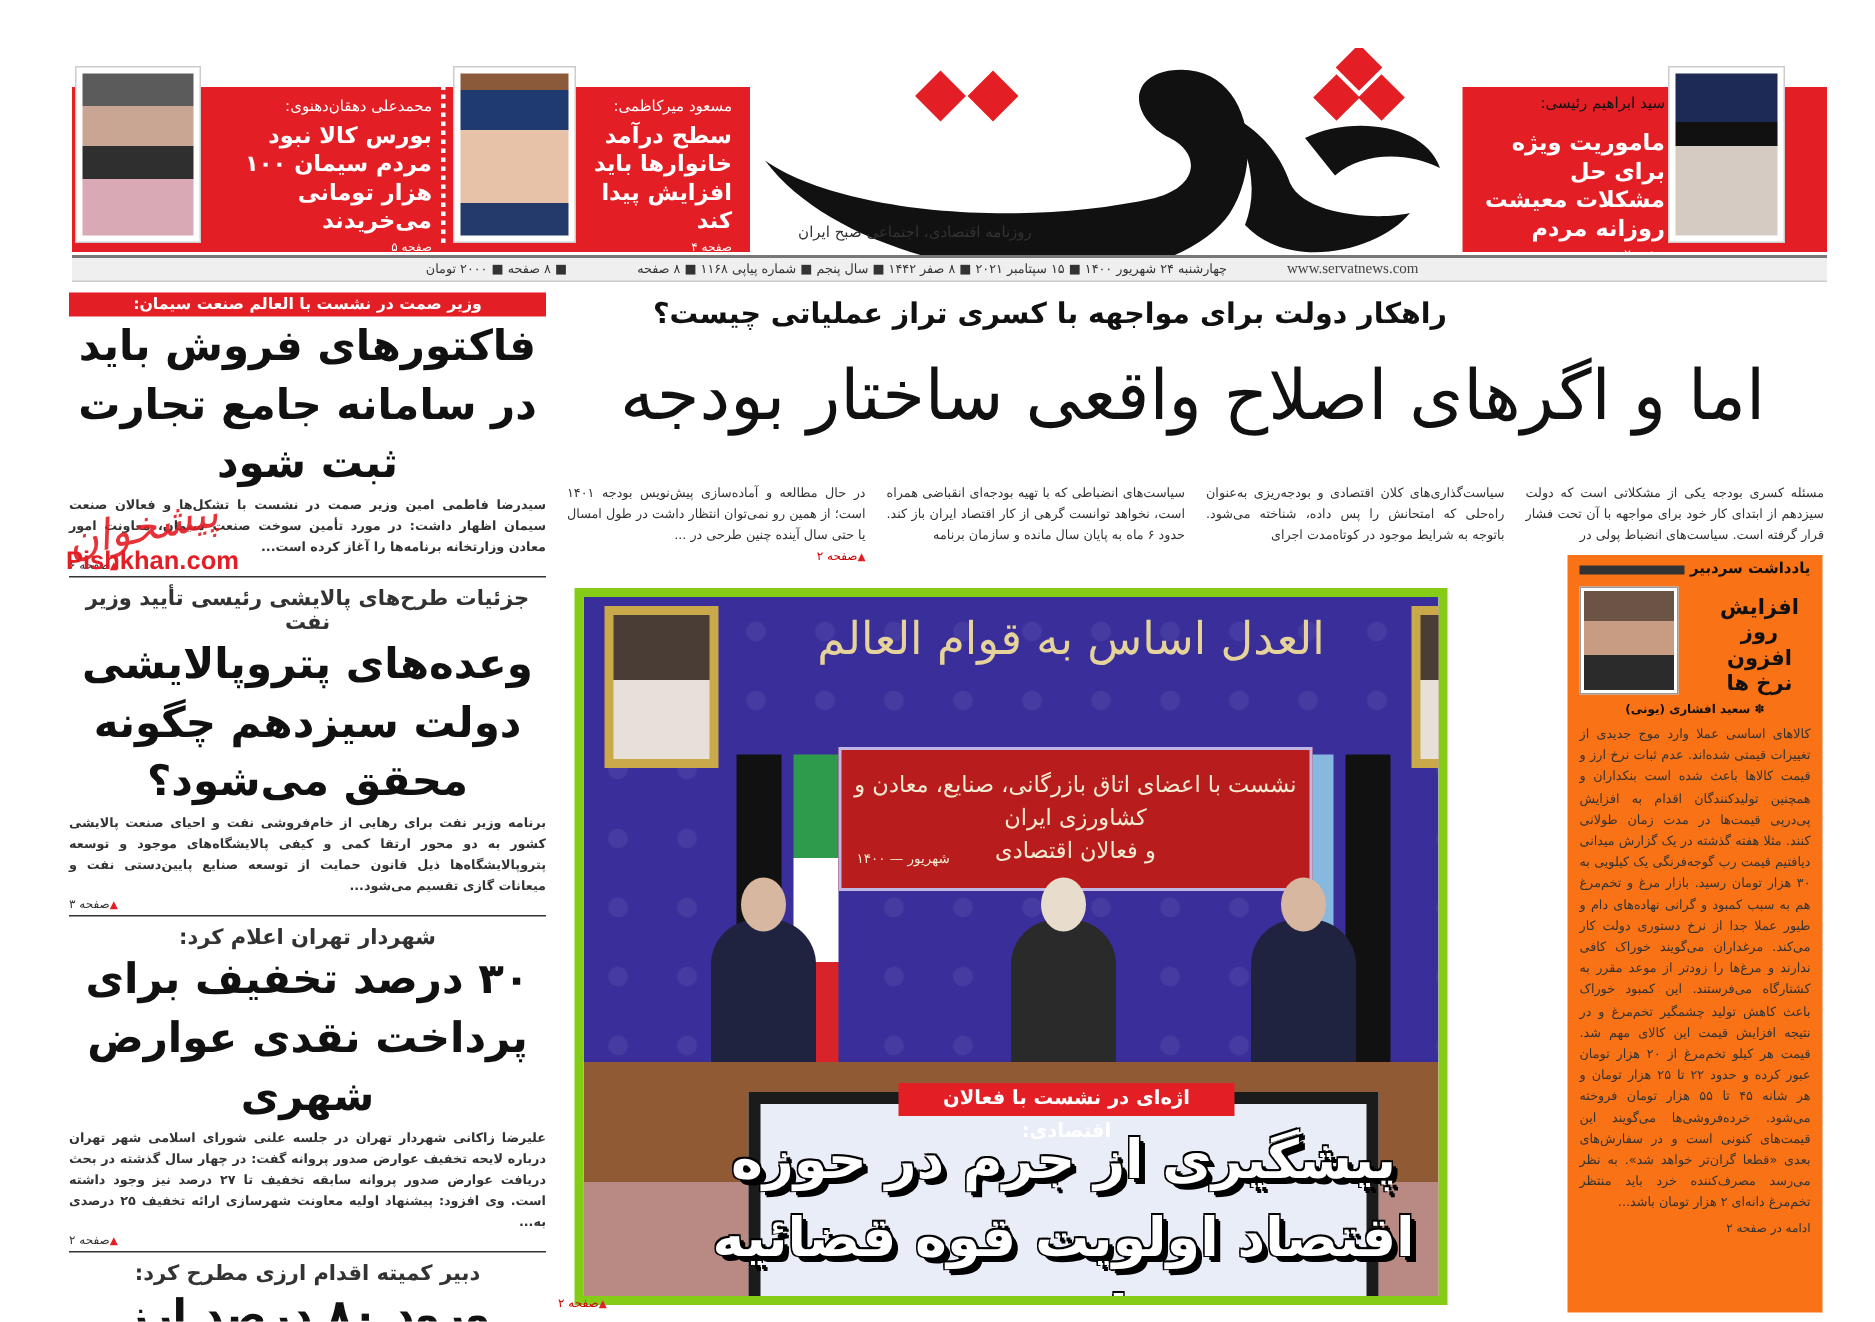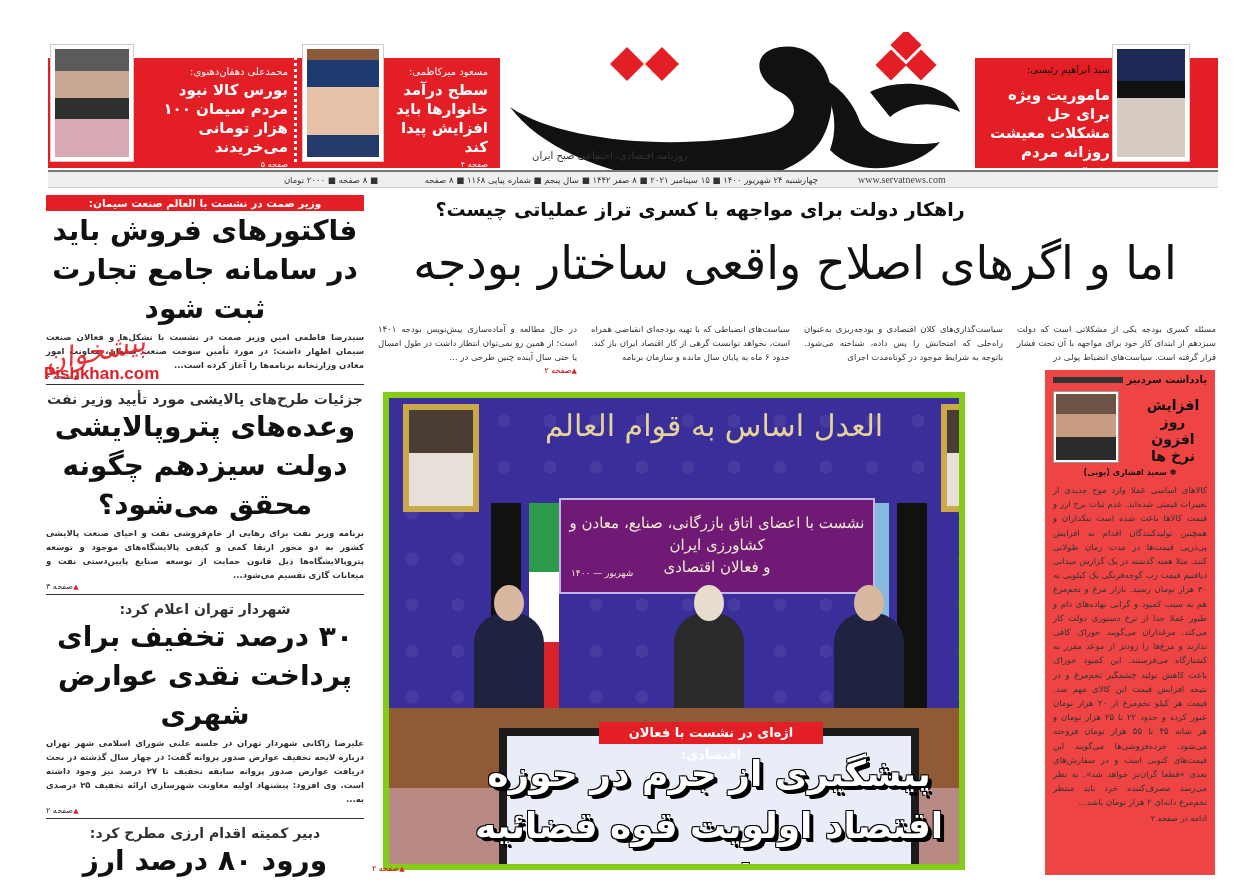--- a/index.html
+++ b/index.html
@@ -34,21 +34,21 @@
   .more-link::before { content: "▲"; color: #e31e24; font-size: 7px; }
 
   
   .photo { position: absolute; left: 383px; top: 392px; width: 582px; height: 478px; overflow: hidden; border: 6px solid #84cc16; }
   .photo .wall { position: absolute; left: 0; top: 0; width: 100%; height: 310px; background: #3a2f9a; }
   .photo .scales { position: absolute; left: 0; top: 0; width: 100%; height: 310px;
     background-image: radial-gradient(circle, rgba(255,255,255,0.06) 6px, transparent 7px); background-size: 46px 46px; }
   .photo .calli { position: absolute; left: 150px; top: 10px; width: 350px; text-align: center; color: #e6d39a; font-family: "DejaVu Serif", serif; font-size: 30px; }
   .photo .portrait { position: absolute; width: 76px; height: 108px; background: #c9a94a; padding: 6px; }
   .photo .portrait .in { width: 100%; height: 100%; background: linear-gradient(#4a3d36 0 45%, #e6e0d8 45% 100%); }
-  .photo .banner { position: absolute; left: 170px; top: 100px; width: 316px; height: 96px; border: 2px solid #bfb6e6; background: #701a75; color: #f1ebd2; text-align: center; font-size: 15px; padding-top: 12px; line-height: 22px; font-family: "DejaVu Serif", serif; }
+  .photo .banner { position: absolute; left: 170px; top: 100px; width: 316px; height: 96px; border: 2px solid #bfb6e6; background: #b91c1c; color: #f1ebd2; text-align: center; font-size: 15px; padding-top: 12px; line-height: 22px; font-family: "DejaVu Serif", serif; }
   .photo .banner .date { position: absolute; left: 10px; bottom: 8px; font-size: 9px; }
   .photo .flag { position: absolute; top: 105px; width: 30px; height: 210px; }
   .photo .desk { position: absolute; left: 0; top: 310px; width: 100%; height: 170px; background: #8f5a34; }
   .photo .carpet { position: absolute; left: 0; top: 390px; width: 100%; height: 90px; background: #b98a83; }
   .photo .person { position: absolute; top: 215px; width: 70px; height: 100px; border-radius: 30px 30px 4px 4px; background: #1f2340; }
   .photo .person .head { position: absolute; left: 20px; top: -28px; width: 30px; height: 36px; border-radius: 50%; background: #d8b7a0; }
   .photo .screen { position: absolute; left: 110px; top: 330px; width: 420px; height: 150px; background: #e9edf7; border: 8px solid #1b1b1b; }
   .photo .ov-kicker { position: absolute; left: 210px; top: 324px; width: 224px; height: 22px; background: #e31e24; color: #fff; font-weight: bold; font-size: 13px; text-align: center; line-height: 22px; }
   .photo .ov-title { position: absolute; left: 40px; top: 350px; width: 560px; text-align: center; color: #fff; font-weight: bold; font-size: 36px; line-height: 52px;
     text-shadow: 3px 3px 0 #000, -1px -1px 0 #000, 1px -1px 0 #000, -1px 1px 0 #000, 4px 4px 0 #000; }
@@ -62,21 +62,21 @@
   .story .headline { font-weight: bold; font-size: 28px; line-height: 39px; letter-spacing: -0.5px; }
   .story .body { font-size: 8.5px; line-height: 14px; color: #333; text-align: justify; margin-top: 2px; font-weight: bold; }
   .story .pg { text-align: left; font-size: 8px; color: #333; }
   .story .pg::before { content: "▲"; color: #e31e24; font-size: 7px; }
 
   .watermark { position: absolute; left: 44px; top: 335px; width: 120px; direction: ltr; pointer-events: none; }
   .watermark .fa { font-family: "DejaVu Serif", serif; color: #e31e24; font-size: 28px; font-style: italic; transform: rotate(-12deg); display: inline-block; opacity: 0.9; }
   .watermark .en { font-family: "Liberation Sans", sans-serif; color: #e31e24; font-size: 17px; font-weight: bold; display: block; margin-top: -4px; }
 
   
-  .editorial { position: absolute; left: 1045px; top: 370px; width: 170px; height: 505px; background: #ef4444; padding: 4px 8px; text-align: right; }
+  .editorial { position: absolute; left: 1045px; top: 370px; width: 170px; height: 505px; background: #f97316; padding: 4px 8px; text-align: right; }
   .editorial .section { font-size: 10px; font-weight: bold; display: flex; align-items: center; gap: 4px; }
   .editorial .section .bar { flex: 1; height: 6px; background: #333; }
   .editorial .ed-top { display: flex; flex-direction: row; margin-top: 6px; gap: 20px; }
   .editorial .ed-title { flex: 1; font-weight: bold; font-size: 14px; line-height: 17px; text-align: center; padding-top: 6px; }
   .editorial .ed-photo { width: 66px; height: 72px; background: #fff; border: 1px solid #999; padding: 2px; }
   .editorial .ed-photo .in { width: 100%; height: 100%; background: linear-gradient(#6b5346 0 30%, #c89c83 30% 65%, #2b2b2b 65% 100%); }
   .editorial .author { font-size: 8px; font-weight: bold; margin: 3px 0 6px; text-align: center; }
   .editorial .ed-body { font-size: 8.5px; line-height: 14.2px; color: #333; text-align: justify; }
   .editorial .cont { font-size: 8px; color: #333; margin-top: 4px; }
 </style>
@@ -181,21 +181,21 @@
 <div class="photo-page more-link">صفحه ۲</div>
 
 <div class="left-col">
   <div class="story">
     <div class="kicker-red">وزیر صمت در نشست با العالم صنعت سیمان:</div>
     <div class="headline">فاکتورهای فروش باید در سامانه جامع تجارت ثبت شود</div>
     <div class="body">سیدرضا فاطمی امین وزیر صمت در نشست با تشکل‌ها و فعالان صنعت سیمان اظهار داشت: در مورد تأمین سوخت صنعت سیمان، معاونت امور معادن وزارتخانه برنامه‌ها را آغاز کرده است...</div>
     <div class="pg">صفحه ۶</div>
   </div>
   <div class="story">
-    <div class="kicker">جزئیات طرح‌های پالایشی مورد تأیید وزیر نفت</div>
+    <div class="kicker">جزئیات طرح‌های پالایشی رئیسی تأیید وزیر نفت</div>
     <div class="headline">وعده‌های پتروپالایشی دولت سیزدهم چگونه محقق می‌شود؟</div>
     <div class="body">برنامه وزیر نفت برای رهایی از خام‌فروشی نفت و احیای صنعت پالایشی کشور به دو محور ارتقا کمی و کیفی پالایشگاه‌های موجود و توسعه پتروپالایشگاه‌ها ذیل قانون حمایت از توسعه صنایع پایین‌دستی نفت و میعانات گازی تقسیم می‌شود...</div>
     <div class="pg">صفحه ۳</div>
   </div>
   <div class="story">
     <div class="kicker">شهردار تهران اعلام کرد:</div>
     <div class="headline">۳۰ درصد تخفیف برای پرداخت نقدی عوارض شهری</div>
     <div class="body">علیرضا زاکانی شهردار تهران در جلسه علنی شورای اسلامی شهر تهران درباره لایحه تخفیف عوارض صدور پروانه گفت: در چهار سال گذشته در بحث دریافت عوارض صدور پروانه سابقه تخفیف تا ۲۷ درصد نیز وجود داشته است. وی افزود: پیشنهاد اولیه معاونت شهرسازی ارائه تخفیف ۲۵ درصدی به...</div>
     <div class="pg">صفحه ۲</div>
   </div>

